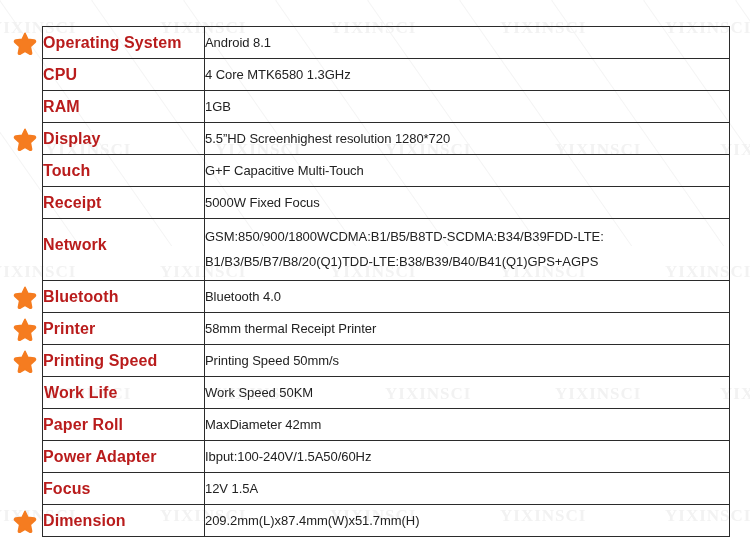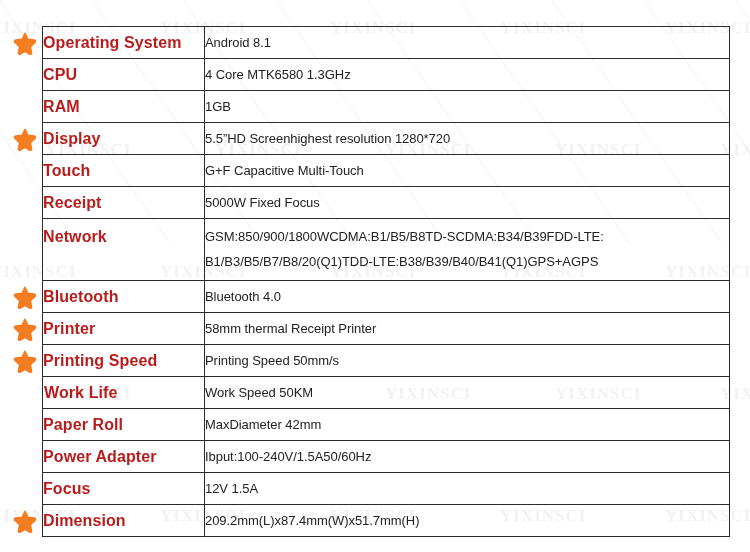--- a/index.html
+++ b/index.html
@@ -77,21 +77,21 @@
     color: #b91c1c;
     padding: 4px 6px 5px 9px;
     line-height: 1.2;
     letter-spacing: 0.1px;
   }
   td.label-cell.indented {
     padding-left: 1px;
   }
   td.label-cell.top-align {
     vertical-align: top;
-    padding-top: 8px;
+    padding-top: 16px;
   }
 
   td.value-cell {
     font-size: 13px;
     color: #222222;
     padding: 4px 6px 5px 12px;
     line-height: 1.22;
     letter-spacing: -0.05px;
   }
   td.value-cell .value-line {

